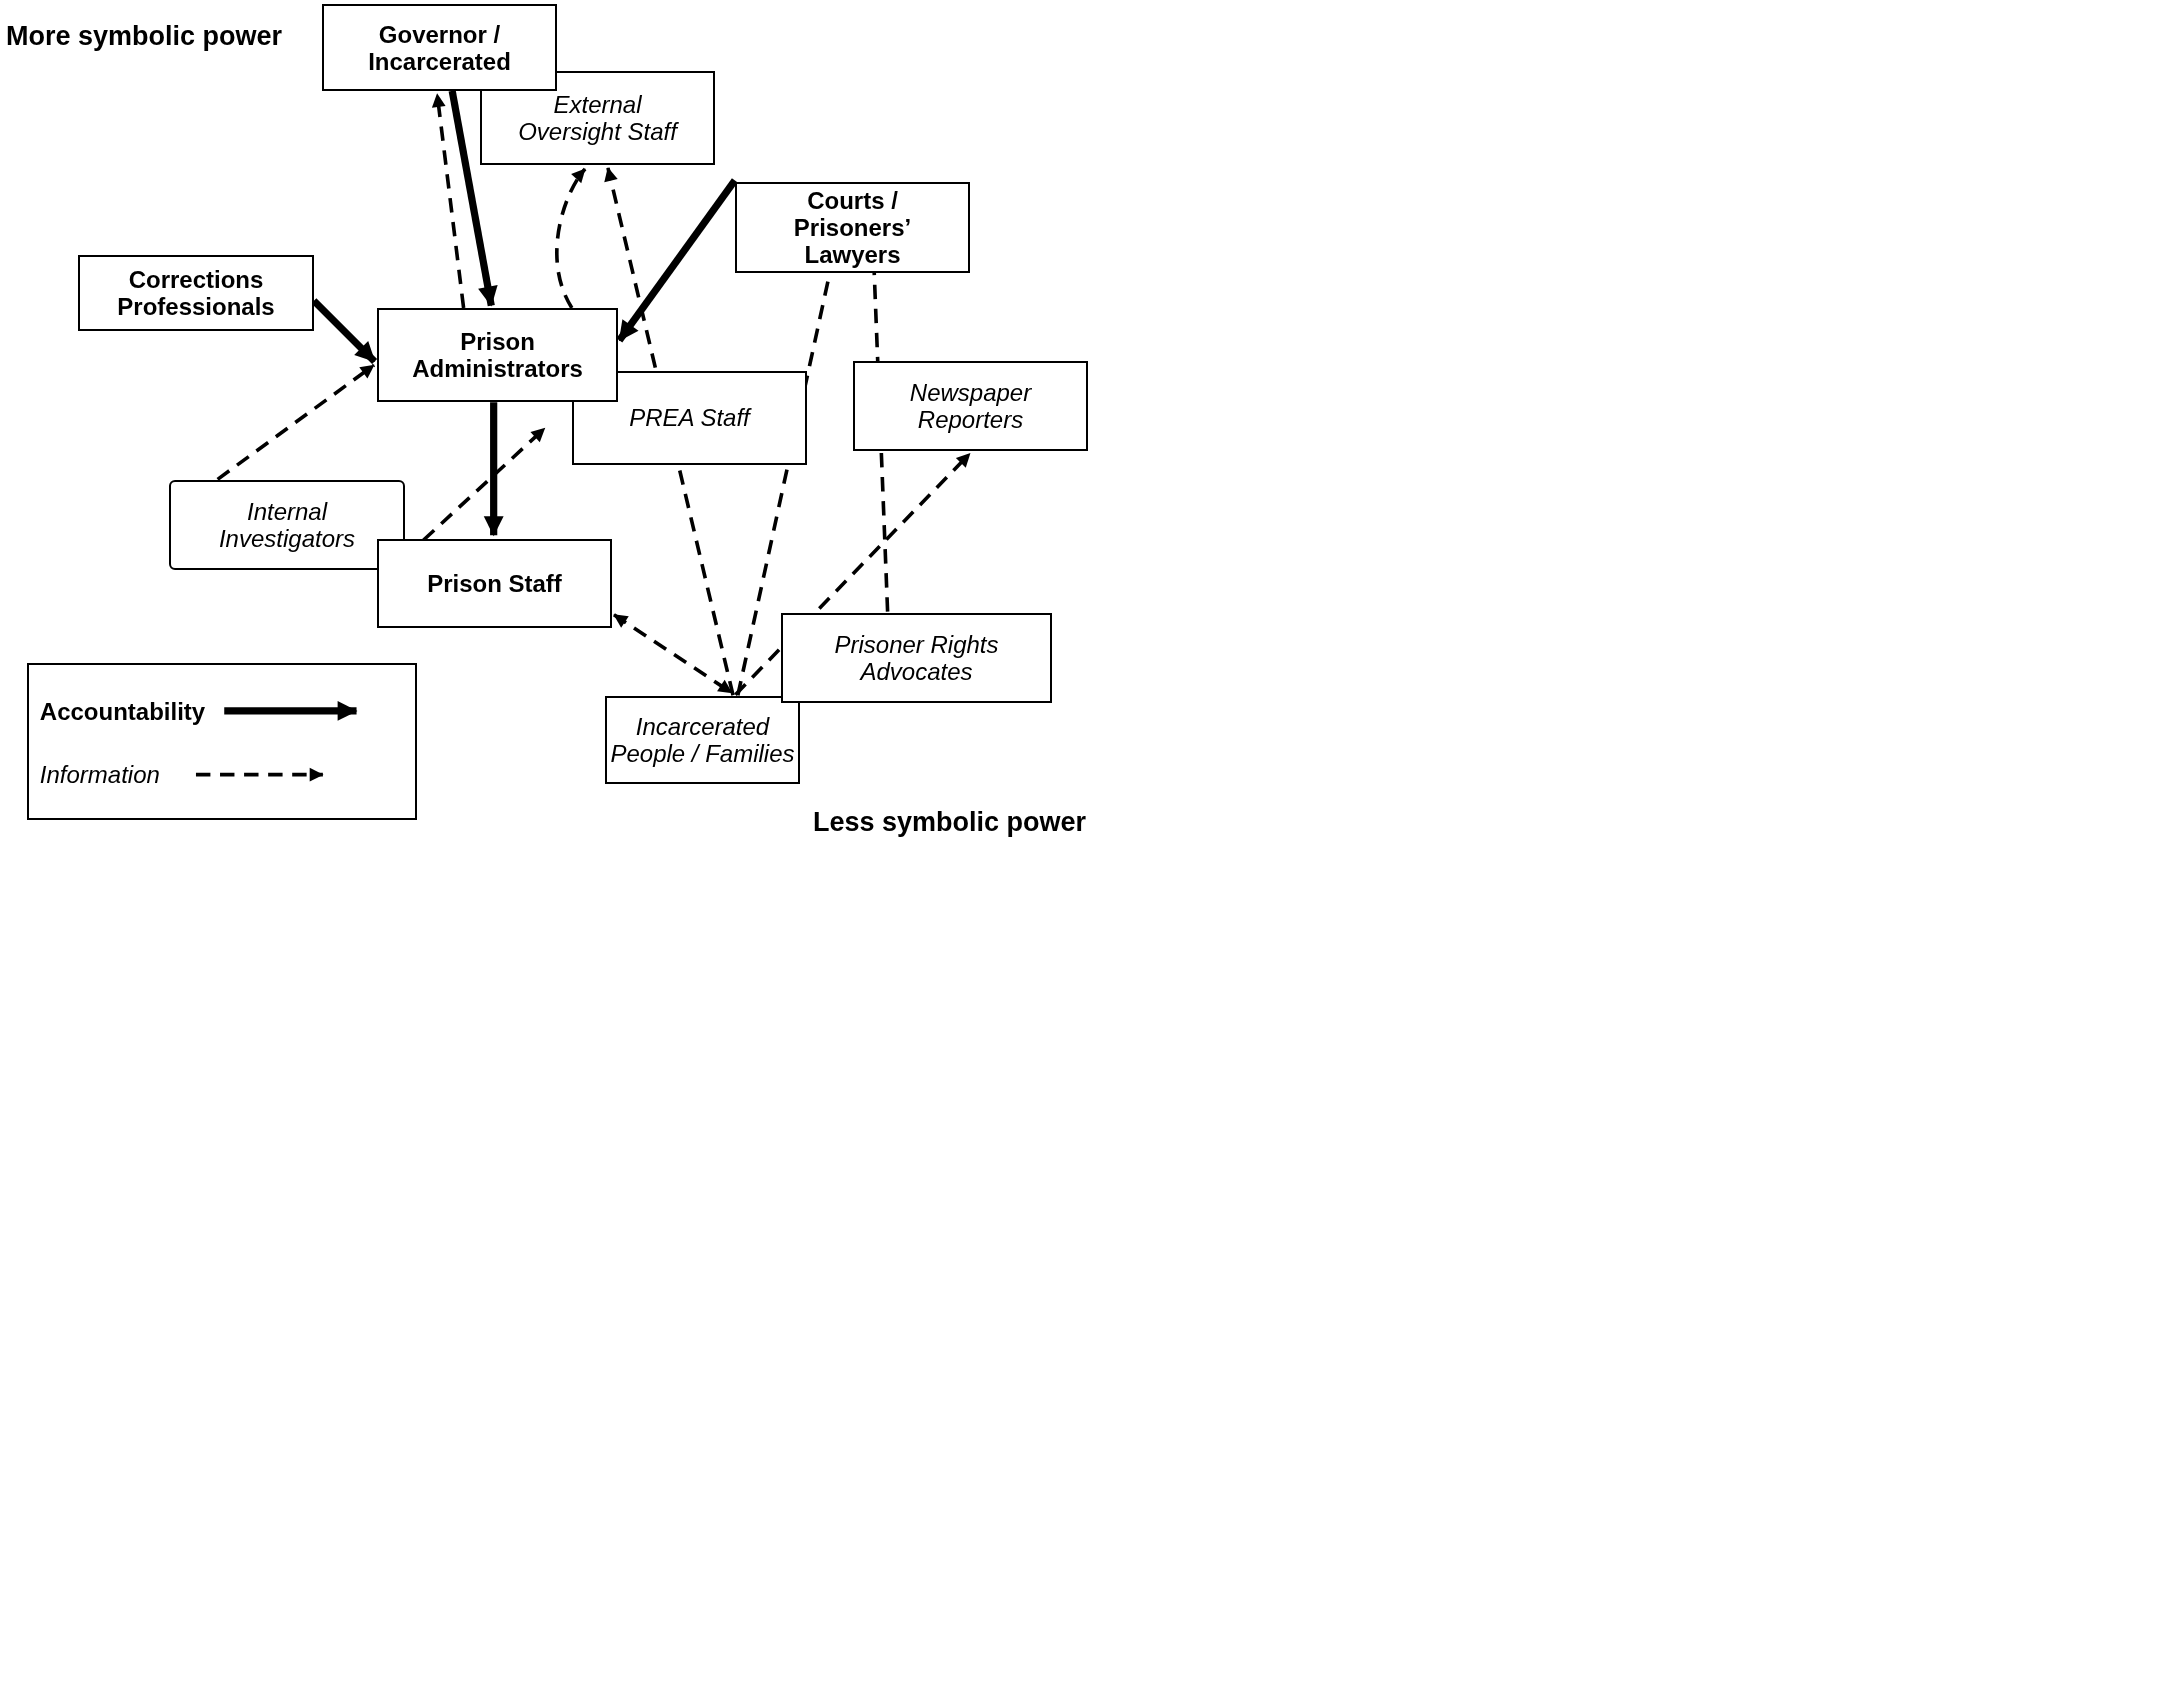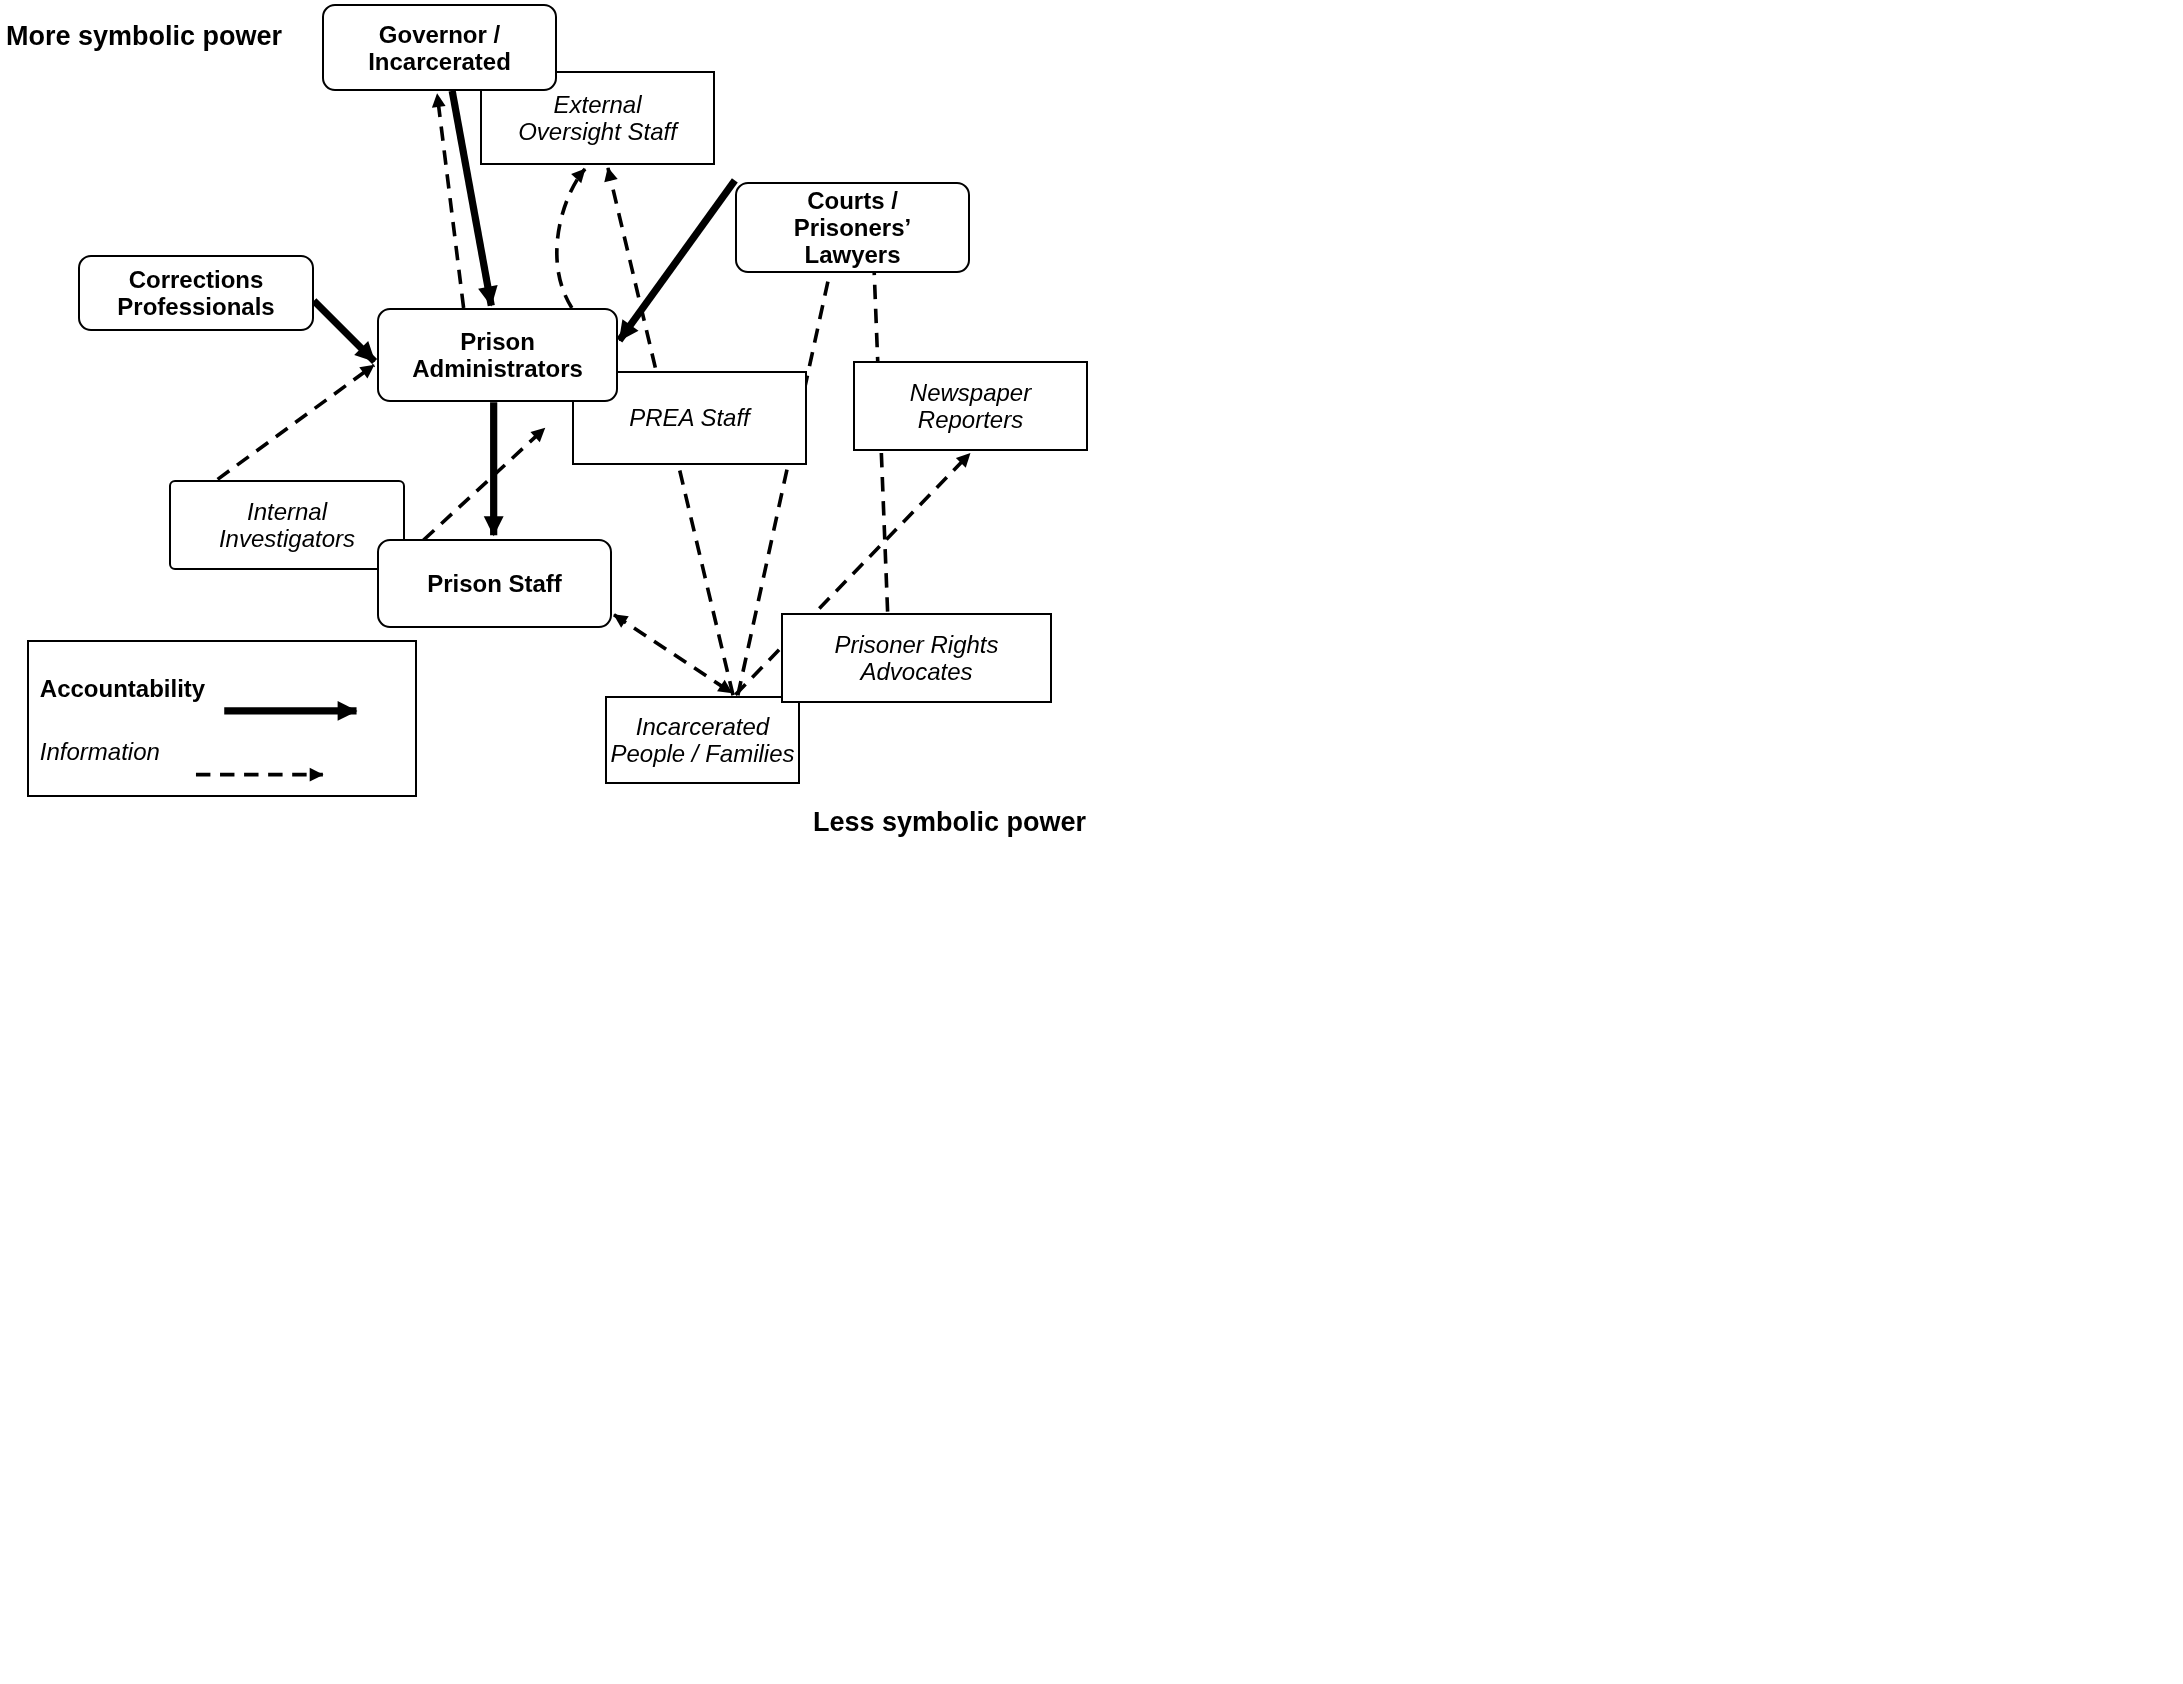--- a/index.html
+++ b/index.html
@@ -19,28 +19,28 @@
     position:absolute;z-index:2;
     background:#ffffff;
     border:2.4px solid #000;
     box-sizing:border-box;
     display:flex;flex-direction:column;
     align-items:center;justify-content:center;
     text-align:center;
     font-size:24px;line-height:1.13;
     padding:1.2px;
   }
-  .bold{font-weight:bold;font-style:normal;border-radius:13px;}
+  .bold{font-weight:bold;font-style:normal;}
   .italic{font-weight:normal;font-style:italic;}
   .corner-label{position:absolute;z-index:3;font-size:27px;font-weight:bold;white-space:nowrap;}
   .corner-label.top-left{left:6px;top:20.5px;}
   .corner-label.bottom-right{right:6px;bottom:3.6px;}
   .legend{
     position:absolute;z-index:2;
-    left:27px;top:640px;width:390px;height:157px;
+    left:27px;top:663px;width:390px;height:157px;
     border:2.4px solid #000;
     box-sizing:border-box;
     background:transparent;
   }
   .legend-label{position:absolute;font-size:24px;white-space:nowrap;}
   .legend-label-accountability{left:10.8px;top:32.5px;}
   .legend-label-information{left:10.8px;top:96px;}
 </style>
 </head>
 <body>

